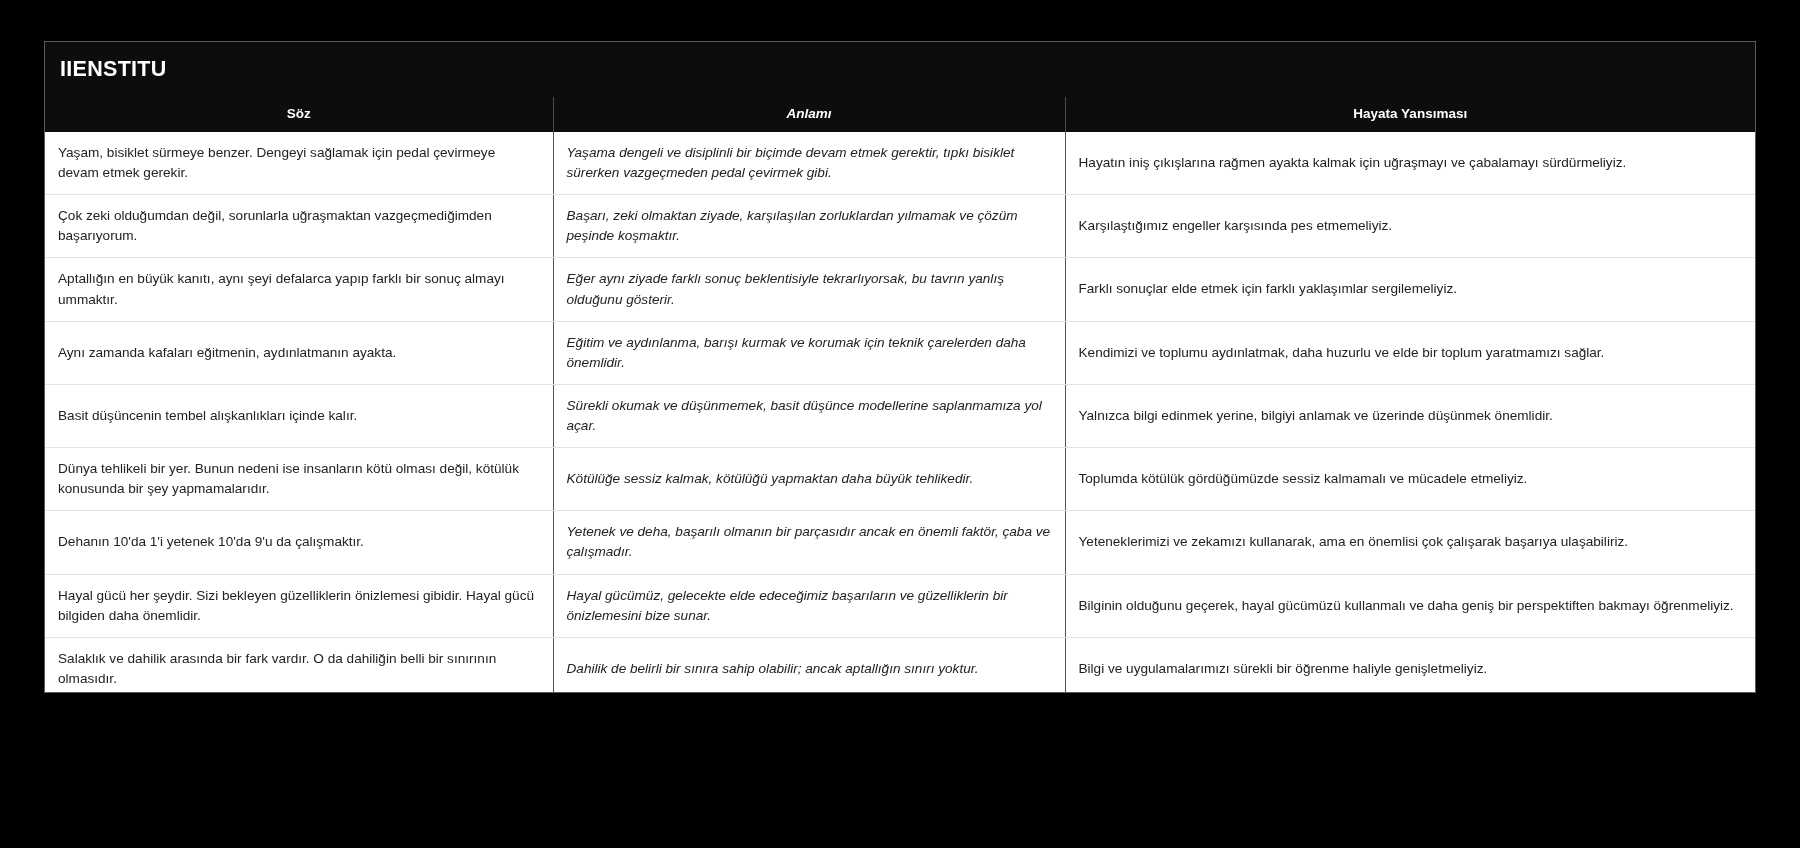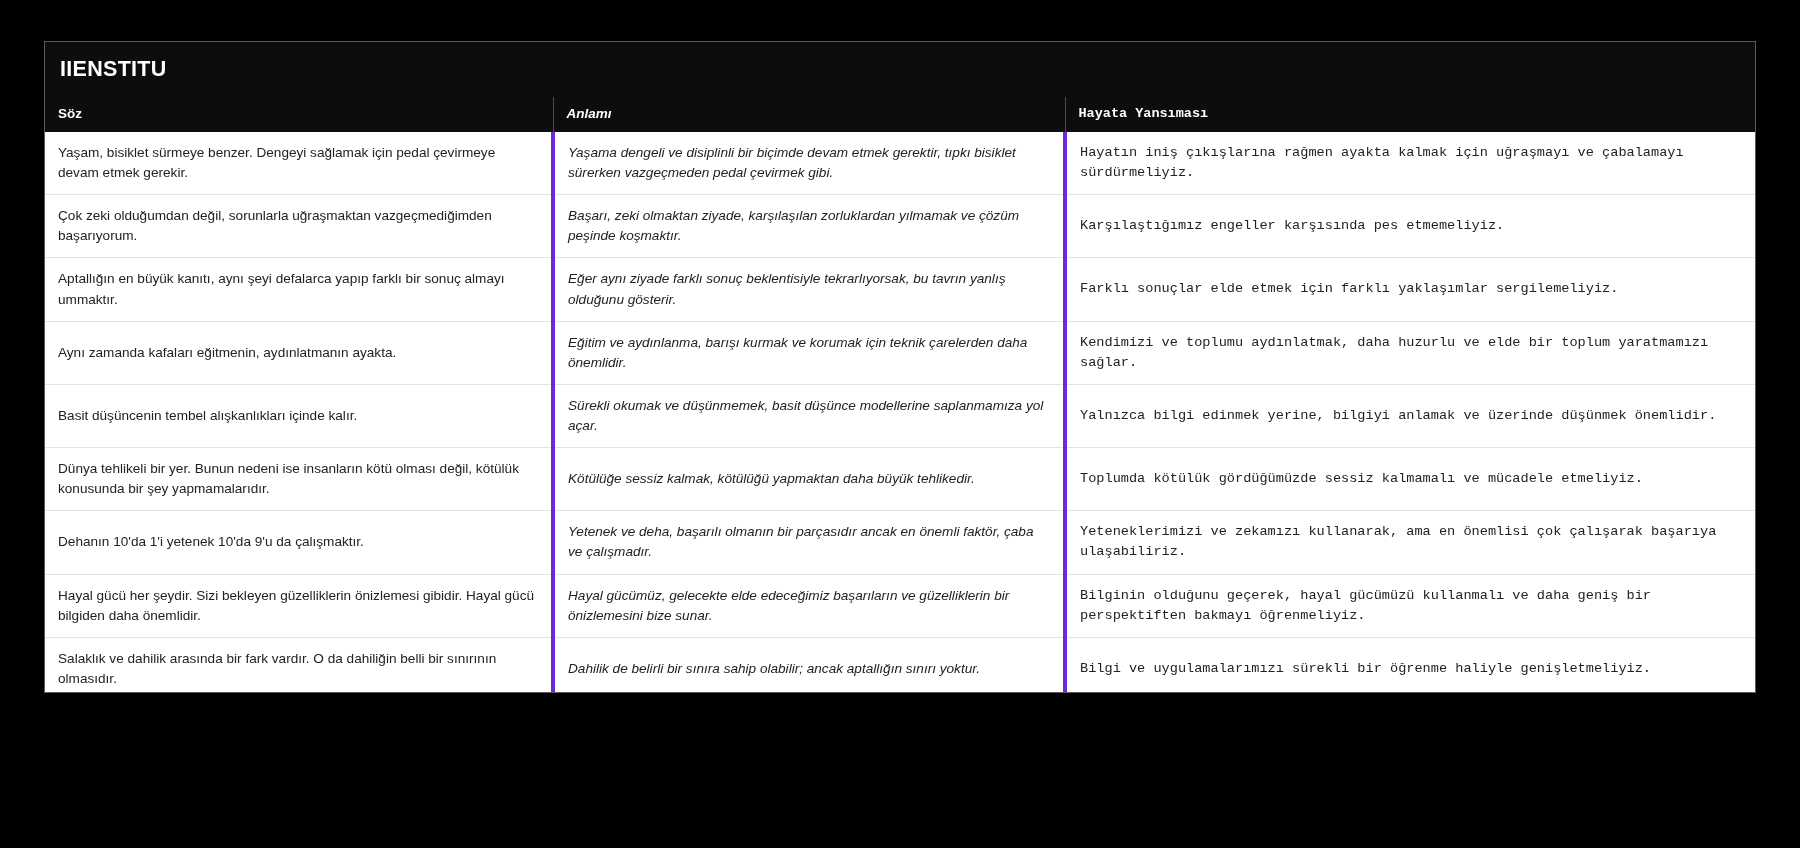--- a/index.html
+++ b/index.html
@@ -55,48 +55,48 @@
     width: 100%;
     table-layout: fixed;
   }
   thead tr {
     background: #0d0d0d;
   }
   thead th {
     color: #ffffff;
     font-size: 13.5px;
     font-weight: bold;
-    text-align: left;
+    text-align: center;
     padding: 9px 13px 11px 13px;
     border-right: 1px solid #4a4a4a;
     vertical-align: middle;
   }
   thead th:last-child {
     border-right: none;
   }
   tbody td {
     background: #ffffff;
     color: #222222;
     font-size: 13.6px;
     line-height: 1.48;
     text-align: left;
     vertical-align: middle;
     padding: 11px 13px 11px 13px;
-    border-right: 4px solid #6d28d9;
+    border-right: 1px solid #6d28d9;
     border-bottom: 1px solid #e2e2e2;
   }
   tbody td:last-child {
     border-right: none;
   }
   tbody tr:last-child td {
     border-bottom: none;
   }
   .col-1 { width: 508px; }
   .col-2 { width: 512px; font-style: italic; }
-  .col-3 { width: 690px; font-family: Liberation Mono, monospace; }
+  .col-3 { width: 690px; }
 </style>
 </head>
 <body>
 
 <div class="page">
   <div class="card">
 
     <div class="brand-bar">
       <div class="brand-title">IIENSTITU</div>
     </div>

